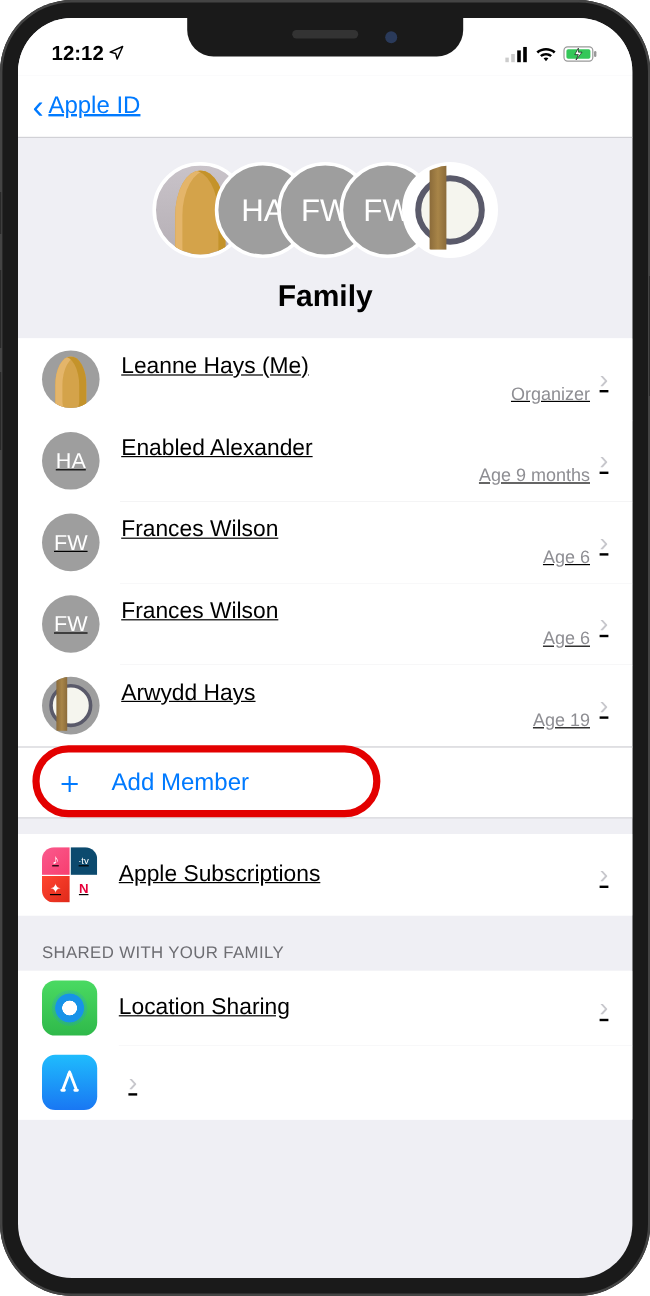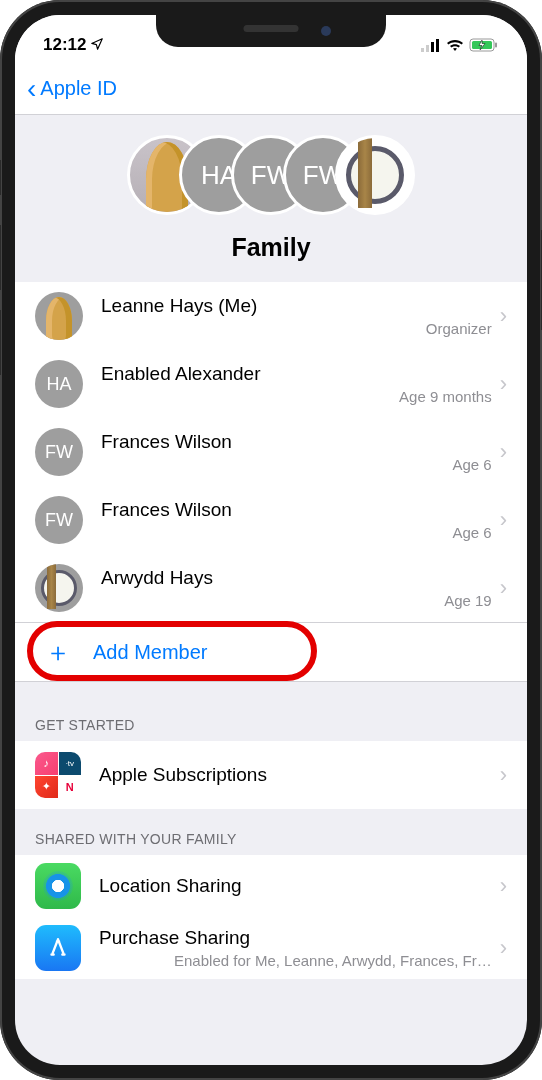--- a/index.html
+++ b/index.html
@@ -94,21 +94,21 @@
       border-bottom: 0.5px solid #d1d1d6;
     }
     .back-button {
       display: flex;
       align-items: center;
       color: #007aff;
       font-size: 20px;
       gap: 4px;
     }
     .back-chevron { font-size: 28px; font-weight: 300; }
-    .back-label { }
+    .back-label { text-decoration: underline; }
     .header-section {
       background: #efeff4;
       text-align: center;
       padding: 20px 0 20px;
     }
     .avatars-row {
       display: flex;
       justify-content: center;
       margin-bottom: 18px;
     }
@@ -178,20 +178,21 @@
       text-transform: uppercase;
       letter-spacing: 0.3px;
     }
     .list-item {
       display: flex;
       align-items: center;
       padding: 10px 20px;
       background: #fff;
       position: relative;
       min-height: 68px;
+      text-decoration: underline;
     }
     .list-item::after {
       content: '';
       position: absolute;
       bottom: 0;
       left: 85px;
       right: 0;
       height: 0.5px;
       background: #d1d1d6;
     }
@@ -427,21 +428,20 @@
       </div>
       <div class="add-member-row">
         <span class="plus-icon">＋</span>
         <span>Add Member</span>
         <div class="highlight-ring"></div>
       </div>
     </div>
 
     <div class="section-gap"></div>
 
-    <div class="section-header">GET STARTED</div>
     <div class="list-section">
       <div class="list-item">
         <div class="app-icon">
           <div class="app-quad q1">♪</div>
           <div class="app-quad q2">∙tv</div>
           <div class="app-quad q3">✦</div>
           <div class="app-quad q4">N</div>
         </div>
         <div class="item-content">
           <div class="item-title">Apple Subscriptions</div>
@@ -460,22 +460,18 @@
           <div class="item-title">Location Sharing</div>
         </div>
         <span class="row-chevron">›</span>
       </div>
       <div class="list-item purchase-row">
         <div class="appstore-icon">
           <svg width="26" height="26" viewBox="0 0 24 24">
               <path d="M8 18 L6 18 M18 18 L16 18 M12 4 L7 17 M12 4 L17 17 M11 6 L13 6" stroke="#fff" stroke-width="2.2" stroke-linecap="round" fill="none"></path>
             </svg>
         </div>
-        <div class="item-content">
-          <div class="item-title">Purchase Sharing</div>
-          <div class="item-subtitle">Enabled for Me, Leanne, Arwydd, Frances, Fr…</div>
-        </div>
         <span class="row-chevron">›</span>
       </div>
     </div>
 
   </div>
 </div>
 
 </body></html>

